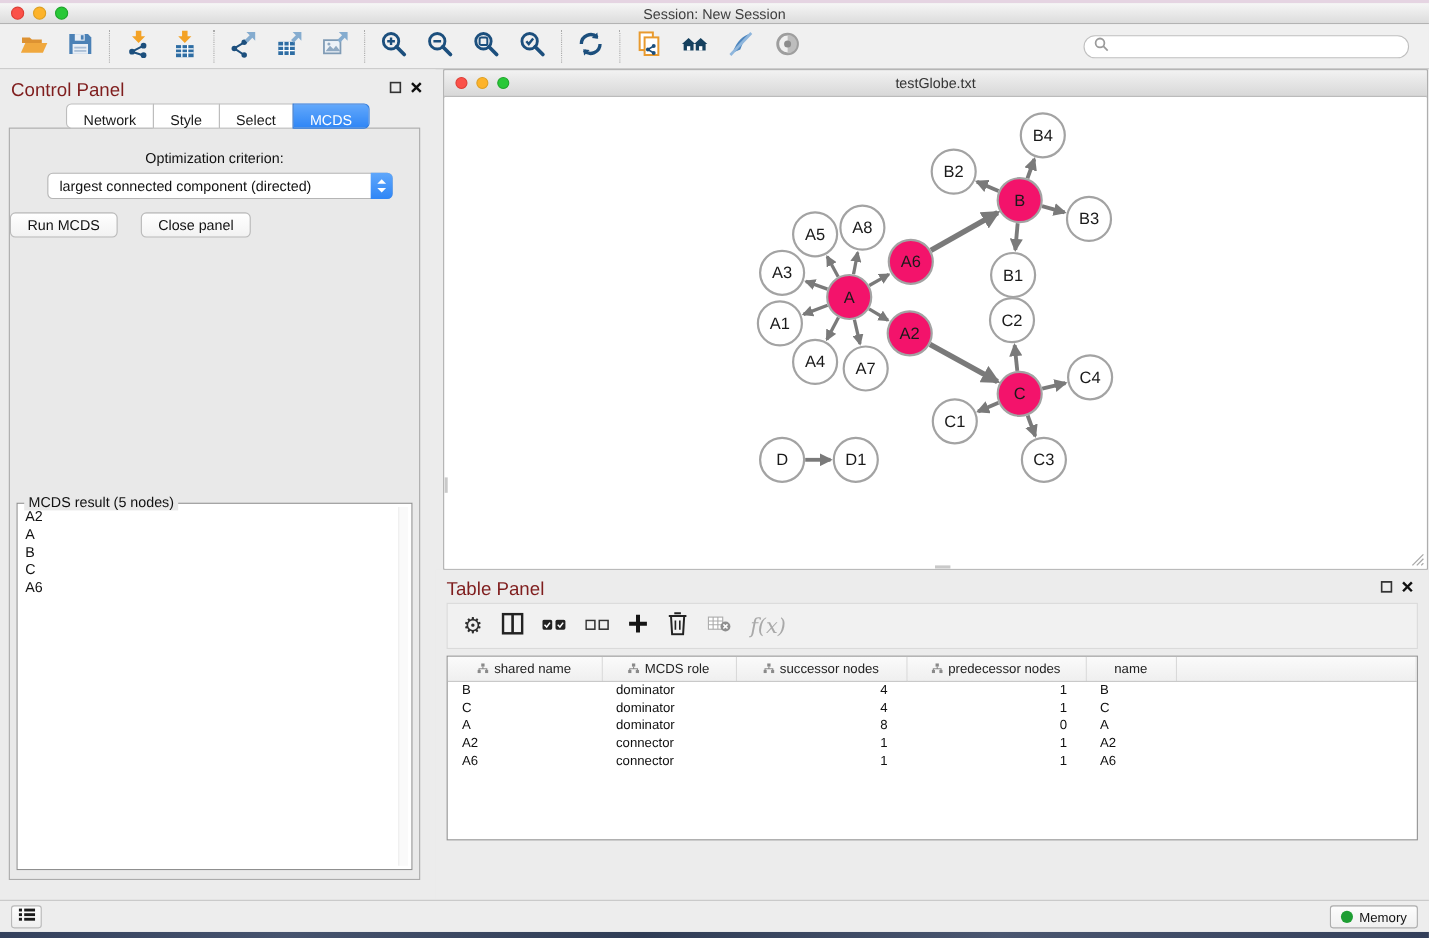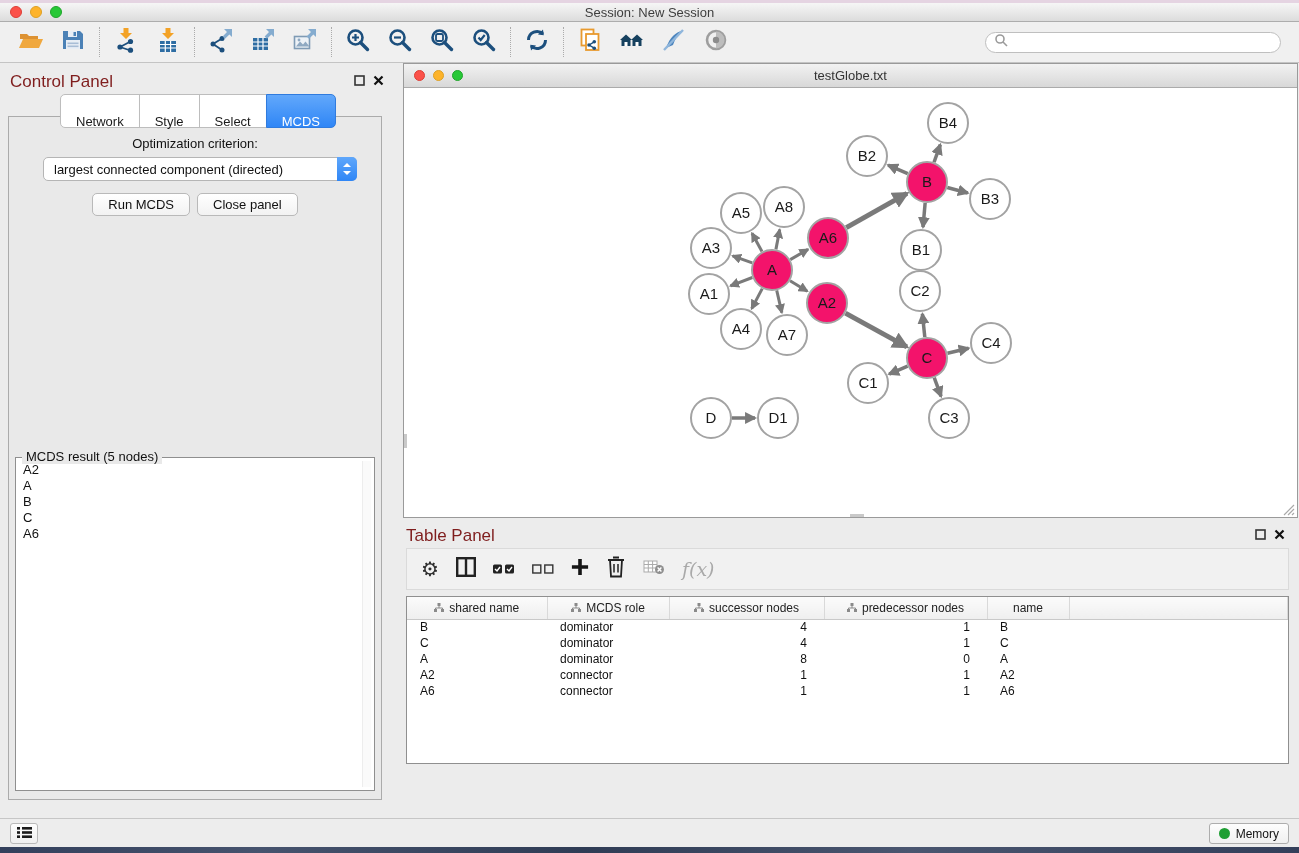--- a/index.html
+++ b/index.html
@@ -34,33 +34,33 @@
   #main { position:absolute; top:60px; left:0; right:0; height:755px; }
   #control-panel { position:absolute; top:0; left:0; width:396px; height:755px; background:#ECECEC; }
   #right-col { position:absolute; top:0; left:396px; width:903px; height:755px; }
 
   
   .panel-title { font-size:17px; color:#7f1d1d; }
   .panel-icons { position:absolute; display:flex; gap:8px; align-items:center; }
   #cp-title { position:absolute; top:9px; left:10px; }
   #cp-icons { top:9px; right:12px; }
   #cp-tabs { position:absolute; top:31px; left:50%; transform:translateX(-50%); display:flex; z-index:3; }
-  .seg-tab { height:23px; line-height:21px; padding:16px 15px; font-size:13px; color:#1B1B1B; background:#FFF;
+  .seg-tab { height:23px; line-height:21px; padding:4px 15px; font-size:13px; color:#1B1B1B; background:#FFF;
     border:1px solid #BDBDBD; margin-left:-1px; }
   .seg-tab:first-child { border-radius:5px 0 0 5px; margin-left:0; }
   .seg-tab:last-child { border-radius:0 5px 5px 0; }
   .seg-tab.active { background:linear-gradient(#62A8FB,#2F86F6); color:#FFF; border-color:#2F7BDE; }
   #cp-box { position:absolute; top:53px; left:8px; right:14px; bottom:18px; border:1px solid #ABABAB; background:#E9E9E9;padding-left:24px; }
   #opt-label { position:absolute; top:19px; left:0; right:0; text-align:center; font-size:13px; color:#111; }
   #criterion { position:absolute; top:40px; left:34px; right:24px; height:24px; background:#FFF;
     border:1px solid #B5B5B5; border-radius:5px; display:flex; align-items:center;gap:28px; }
   #criterion .val { flex:1; font-size:13px; padding-left:10px; color:#111; white-space:nowrap; }
   #criterion .stepper { width:20px; height:24px; margin:-1px -1px -1px 0; border-radius:0 5px 5px 0;
     background:linear-gradient(#5FA7FB,#2F86F6); display:flex; align-items:center; justify-content:center; }
-  #cp-buttons { position:absolute; top:76px; left:0; right:0; display:flex; justify-content:center; gap:7px; }
+  #cp-buttons { position:absolute; top:76px; left:0; right:0; display:flex; gap:21px; }
   .mac-btn { height:23px; padding:0 15px; font-size:13px; color:#111; background:linear-gradient(#FFFFFF,#F2F2F2);
     border:1px solid #B9B9B9; border-radius:5px; display:flex; align-items:center; }
   #result-group { position:absolute; top:340px; left:6px; right:6px; bottom:8px; border:1px solid #8F8F8F; background:#FFF; }
   #result-legend { position:absolute; top:-9px; left:6px; background:#E9E9E9; padding:0 4px; font-size:13px; color:#111; }
   #result-list { position:absolute; top:4px; left:2px; right:13px; bottom:2px; overflow:hidden; }
   #result-list div { font-size:13px; line-height:16px; padding-left:5px; color:#111; }
   #result-scroll { position:absolute; top:3px; right:3px; bottom:3px; width:9px; background:#FAFAFA; border-left:1px solid #EDEDED; }
 
   
   #net-window { position:absolute; top:0; left:7px; right:1px; height:455px; border:1px solid #9A9A9A; background:#FFF; }

